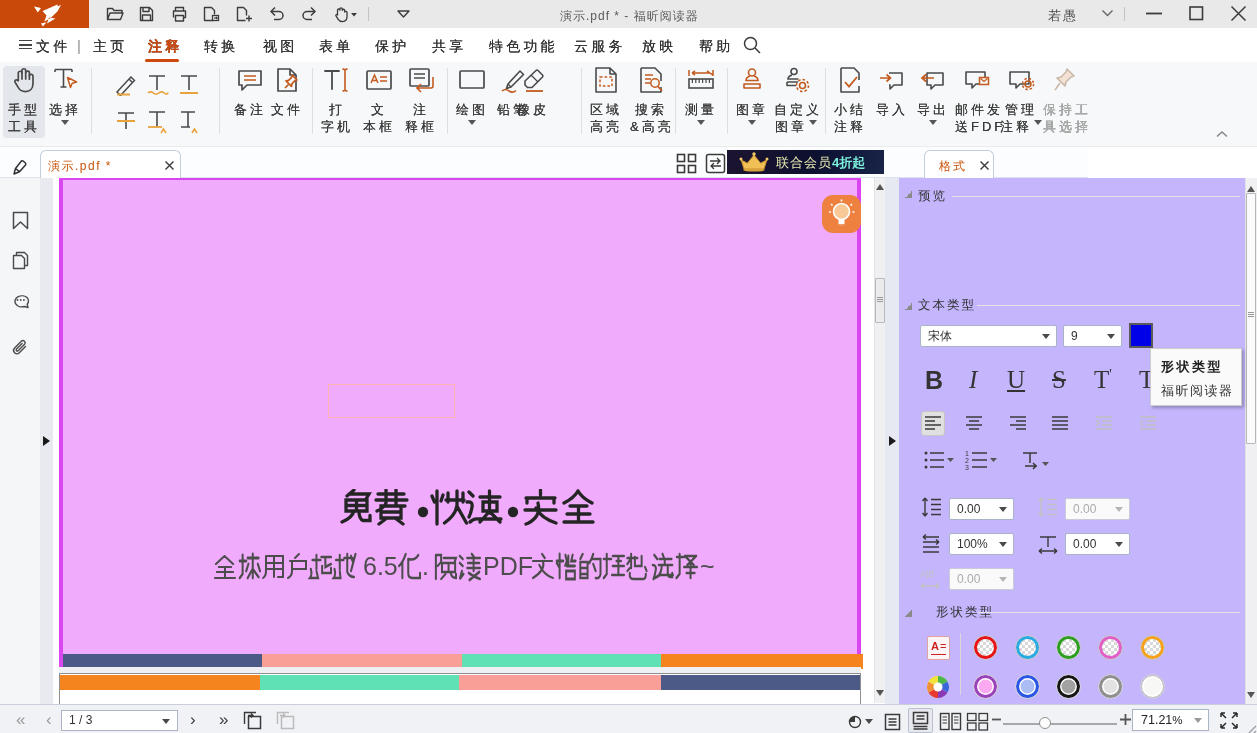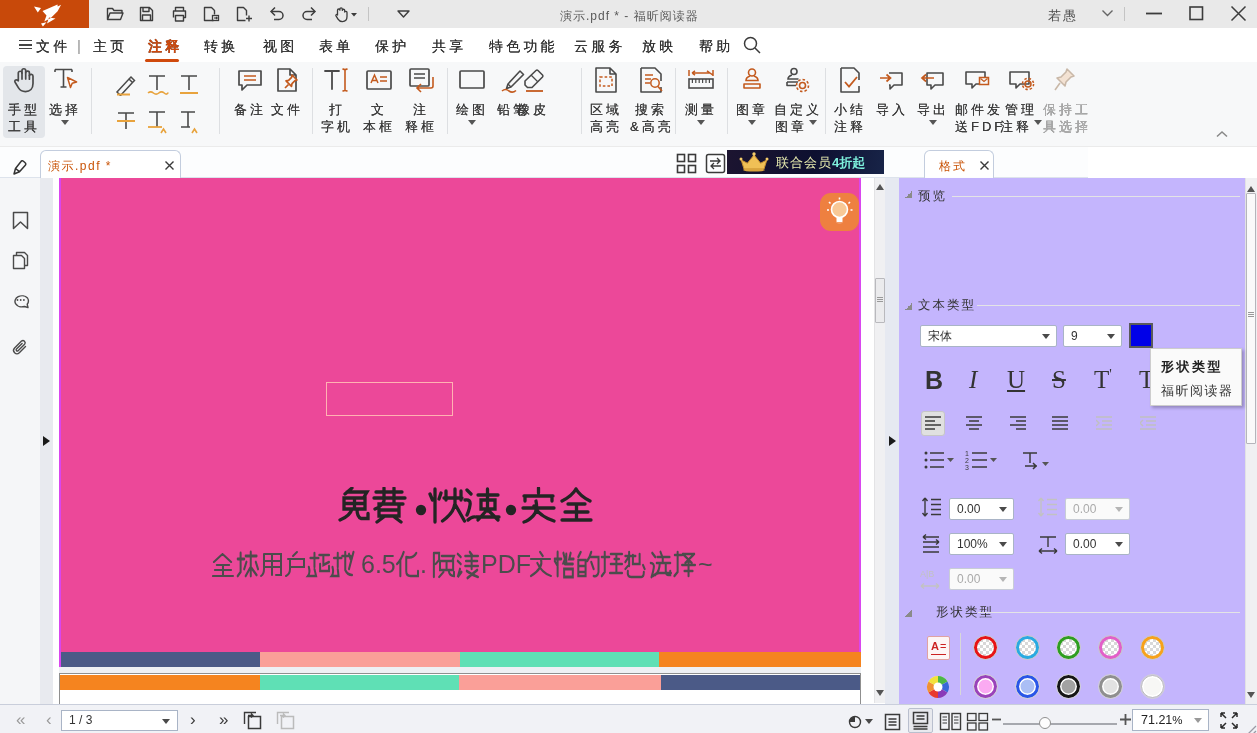--- a/index.html
+++ b/index.html
@@ -21,21 +21,21 @@
 .gray .tlbl{color:#b0b0b0}
 .dar{display:inline-block;width:0;height:0;border:4px solid transparent;border-top:5px solid #555;vertical-align:2px}
 .mini{position:absolute}
 
 #tabbar{position:absolute;left:0;top:147px;width:1088px;height:31px;background:#fcfdfe;border-bottom:1px solid #dde3ec}
 .tab{position:absolute;top:3px;height:28px;background:#fff;border:1px solid #c3cdde;border-bottom:none;border-radius:6px 6px 0 0;font-size:12px;color:#c95408}
 
 #main{position:absolute;left:0;top:178px;width:1257px;height:526px;background:#fff;overflow:hidden}
 #sidebar{position:absolute;left:0;top:0;width:40px;height:526px;background:#f5f6f8}
 #sstrip{position:absolute;left:40px;top:0;width:13px;height:526px;background:#e8eaef}
-#page1{position:absolute;left:59px;top:-2px;width:802px;height:491px;background:#ec4899;border:2px solid #d946ef}
+#page1{position:absolute;left:59px;top:-2px;width:802px;height:491px;background:#f0abfc;border:4px solid #d946ef}
 #page2{position:absolute;left:59px;top:495px;width:802px;height:31px;background:#fff;border:1px solid #8f8f8f;border-bottom:none}
 #pgap{position:absolute;left:59px;top:489px;width:802px;height:6px;background:#eef0f4}
 .stripe{position:absolute;height:15px}
 #vsb{position:absolute;left:874px;top:0;width:11px;height:525px;background:#f0f0f2;border-left:1px solid #e3e3e5}
 #rstrip{position:absolute;left:885px;top:0;width:14px;height:526px;background:#e6e9f1}
 
 #rpanel{position:absolute;left:899px;top:0;width:358px;height:526px;background:#c4b5fd}
 .sech{position:absolute;font-size:12.5px;color:#333;letter-spacing:2px;white-space:nowrap}
 .secl{position:absolute;height:1px;background:#e4e4e6}
 .ctri{position:absolute;width:7px;height:7px;background:linear-gradient(135deg,transparent 50%,#8a8a8a 50%)}

